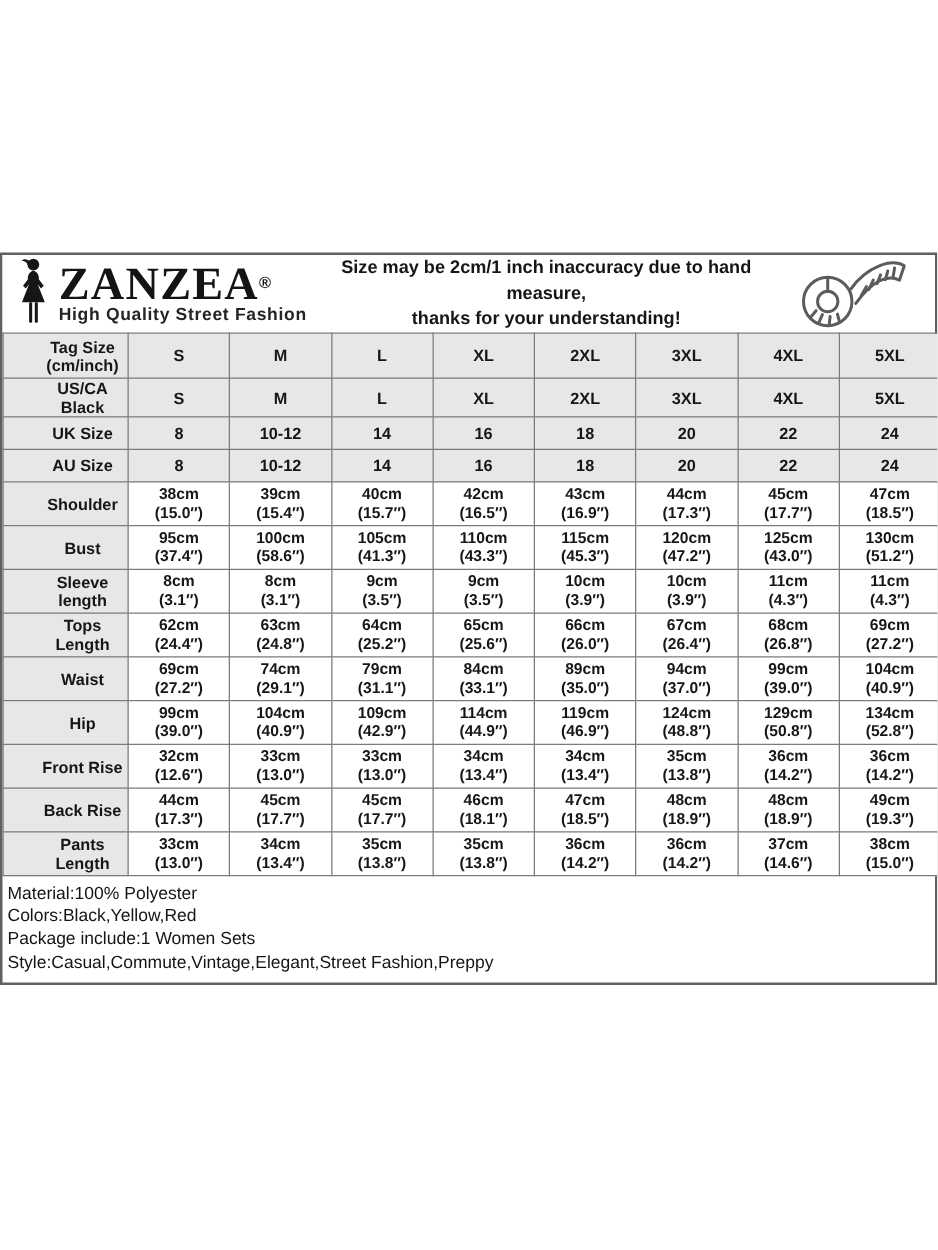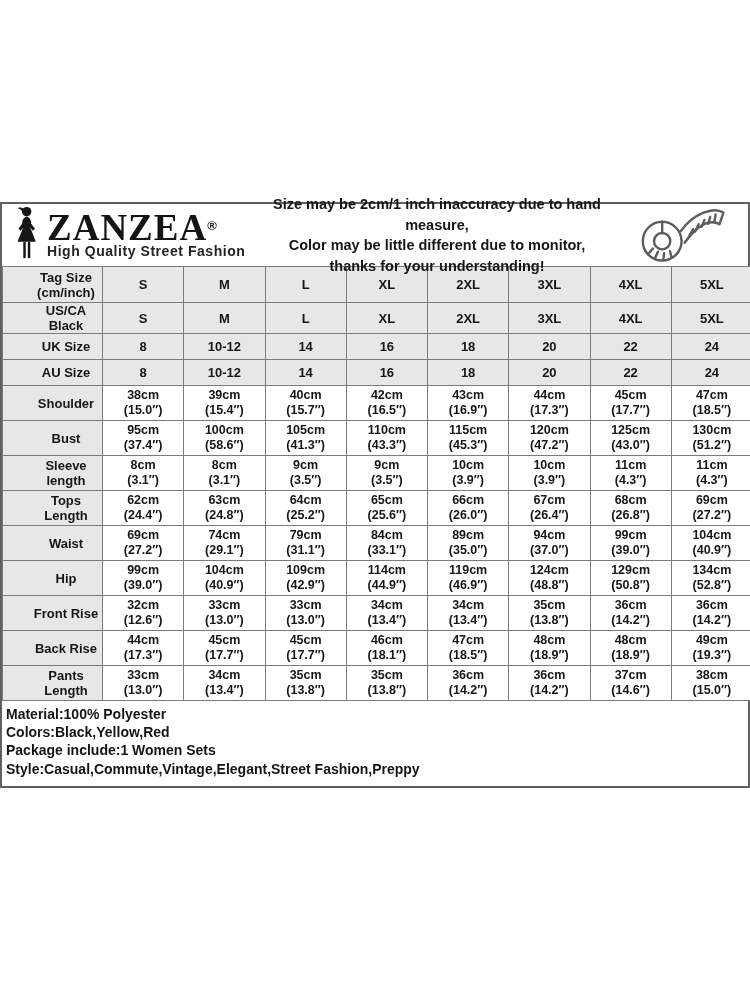--- a/index.html
+++ b/index.html
@@ -49,21 +49,21 @@
   table.size-table th { background:#e7e7e7; font-size:13px; line-height:15px;padding-left:28px; }
   tr.size-row td { background:#e7e7e7; font-size:13px; }
   tr.row-tag  { height:36px; }
   tr.row-size { height:26px; }
   tr.row-measure { height:35px; }
   tr.row-measure td { background:#ffffff; font-size:12.5px; line-height:15.5px; }
   tr.row-measure td span { display:block; }
 
   
   .details { padding:4px 5px 8px 4px; }
-  .details .detail-line { font-size:14px; font-weight:bold; line-height:18.2px; color:#141414; white-space:nowrap; }
+  .details .detail-line { font-size:14px; font-weight:normal; line-height:18.2px; color:#141414; white-space:nowrap; }
 
   svg .ln { fill:none; stroke:#5c5c5c; stroke-width:3.1; stroke-linecap:round; stroke-linejoin:round; }
 </style>
 </head>
 <body>
 
 <div class="sheet">
   <div class="content">
 
     <div class="header-band">
@@ -79,21 +79,20 @@
             </g>
           </svg>
         </span>
         <span class="brand-text">
           <span class="brand-name"><span>ZANZEA</span><span class="brand-reg">®</span></span>
           <span class="brand-tagline">High Quality Street Fashion</span>
         </span>
       </div>
       <div class="disclaimer">
         <div>Size may be 2cm/1 inch inaccuracy due to hand measure,</div>
-        <div>Color may be little different due to monitor,</div>
         <div>thanks for your understanding!</div>
       </div>
       <div class="tape-wrap">
         <svg width="102" height="62" viewBox="0 0 122 80" aria-hidden="true">
           <g class="ln">
             <circle cx="38" cy="48" r="25"></circle>
             <circle cx="38" cy="48" r="10.5"></circle>
             <path d="M38 37.5 L38 23"></path>
             <path d="M62 35 C 78 12 104 3 117 11 L 112 26 C 99 19 83 28 67 50"></path>
             <path d="M72.5 42 L78 32.5"></path>

